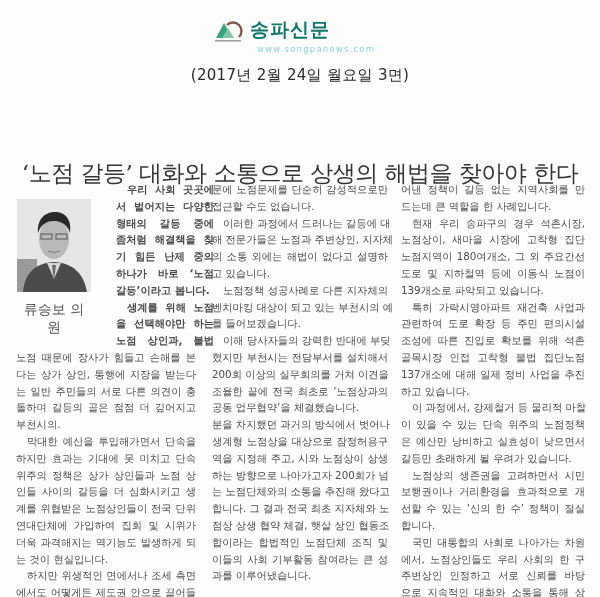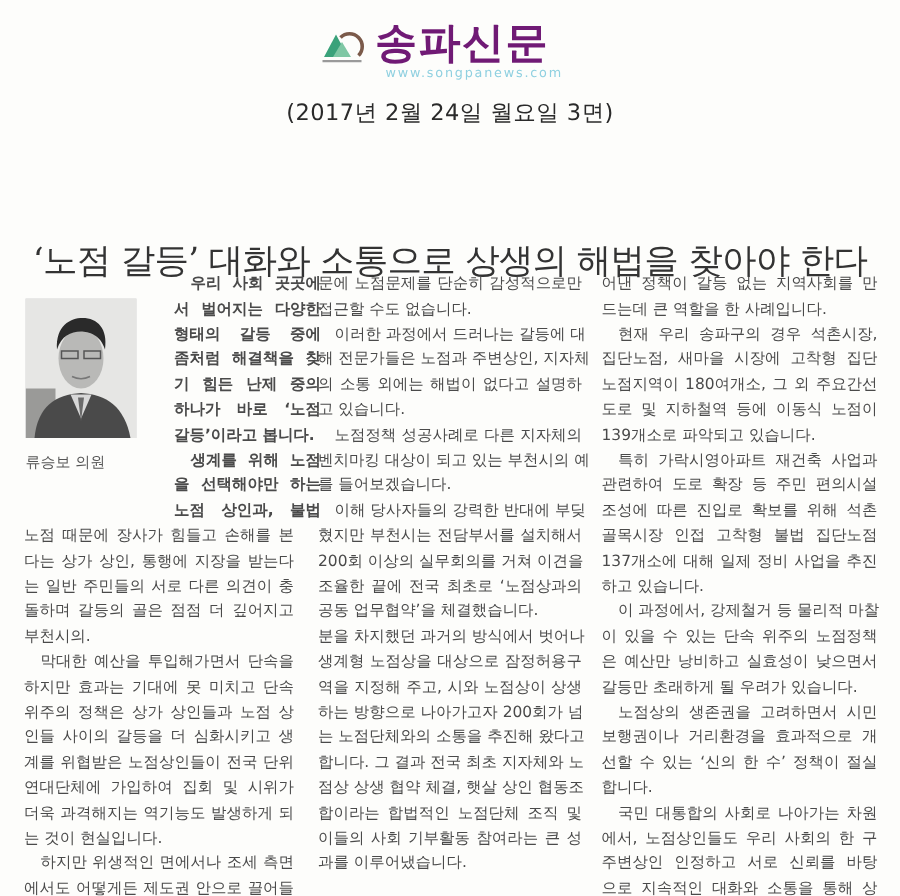--- a/index.html
+++ b/index.html
@@ -1,30 +1,30 @@
 <!DOCTYPE html>
 <html><head>
 <meta charset="utf-8">
 <style>
   * { margin: 0; padding: 0; box-sizing: border-box; }
   html, body { width: 600px; height: 597px; background: #fdfdfb; overflow: hidden; }
   body { position: relative; font-family: "DejaVu Sans", "Liberation Sans", sans-serif; color: #3a3a3a; }
 
   .masthead { position: absolute; left: 0; top: 8px; width: 600px; height: 44px; }
   .logo-mark { position: absolute; left: 213px; top: 10px; width: 30px; height: 26px; }
-  .logo-title { position: absolute; left: 250px; top: 6px; font-size: 28px; font-weight: bold; color: #701a75; letter-spacing: 1px; line-height: 30px; }
+  .logo-title { position: absolute; left: 250px; top: 6px; font-size: 19px; font-weight: bold; color: #0f766e; letter-spacing: 1px; line-height: 30px; }
   .logo-url { position: absolute; left: 257px; top: 36px; font-size: 8.5px; color: #8fd0e0; letter-spacing: 1.2px; }
 
   .dateline { position: absolute; left: 0; top: 66px; width: 600px; text-align: center; font-size: 15px; color: #2a2a2a; letter-spacing: 0.3px; }
 
   .headline { position: absolute; left: 0; top: 120px; width: 600px; text-align: center; font-family: "DejaVu Serif", "Liberation Serif", serif; font-size: 23px; color: #333; letter-spacing: -0.5px; margin-top: 38px; }
 
   .photo { position: absolute; left: 17px; top: 199px; width: 74px; height: 93px; background: #d8d8d8; overflow: hidden; }
   .photo svg { display: block; }
-  .photo-caption { position: absolute; left: 17px; top: 301px; width: 74px; font-size: 10px; color: #555; }
+  .photo-caption { position: absolute; left: 17px; top: 301px; width: 74px; text-align: center; font-size: 14px; color: #555; }
 
   .col { position: absolute; font-size: 10.3px; line-height: 16.8px; color: #4a4a4a; }
   .col .ln { white-space: nowrap; display: block; text-align: justify; text-align-last: justify; height: 16.8px; }
   .col .ln.last { text-align-last: left; }
   .col .ln.ind { padding-left: 11px; }
   .col1-top { left: 116px; top: 181px; width: 98px; font-weight: bold; }
   .col1-bot { left: 16px; top: 349px; width: 180px; }
   .col2 { left: 212px; top: 181px; width: 176px; }
   .col3 { left: 401px; top: 181px; width: 184px; }
 </style>
@@ -114,21 +114,21 @@
     <span class="ln">합니다. 그 결과 전국 최초 지자체와 노</span>
     <span class="ln">점상 상생 협약 체결, 햇살 상인 협동조</span>
     <span class="ln">합이라는 합법적인 노점단체 조직 및</span>
     <span class="ln">이들의 사회 기부활동 참여라는 큰 성</span>
     <span class="ln last">과를 이루어냈습니다.</span>
   </div>
 <div class="col col3">
     <span class="ln">어낸 정책이 갈등 없는 지역사회를 만</span>
     <span class="ln last">드는데 큰 역할을 한 사례입니다.</span>
     <span class="ln ind">현재 우리 송파구의 경우 석촌시장,</span>
-    <span class="ln">집단노점, 새마을 시장에 고착형 집단</span>
+    <span class="ln">노점상이, 새마을 시장에 고착형 집단</span>
     <span class="ln">노점지역이 180여개소, 그 외 주요간선</span>
     <span class="ln">도로 및 지하철역 등에 이동식 노점이</span>
     <span class="ln last">139개소로 파악되고 있습니다.</span>
     <span class="ln ind">특히 가락시영아파트 재건축 사업과</span>
     <span class="ln">관련하여 도로 확장 등 주민 편의시설</span>
     <span class="ln">조성에 따른 진입로 확보를 위해 석촌</span>
     <span class="ln">골목시장 인접 고착형 불법 집단노점</span>
     <span class="ln">137개소에 대해 일제 정비 사업을 추진</span>
     <span class="ln last">하고 있습니다.</span>
     <span class="ln ind">이 과정에서, 강제철거 등 물리적 마찰</span>

